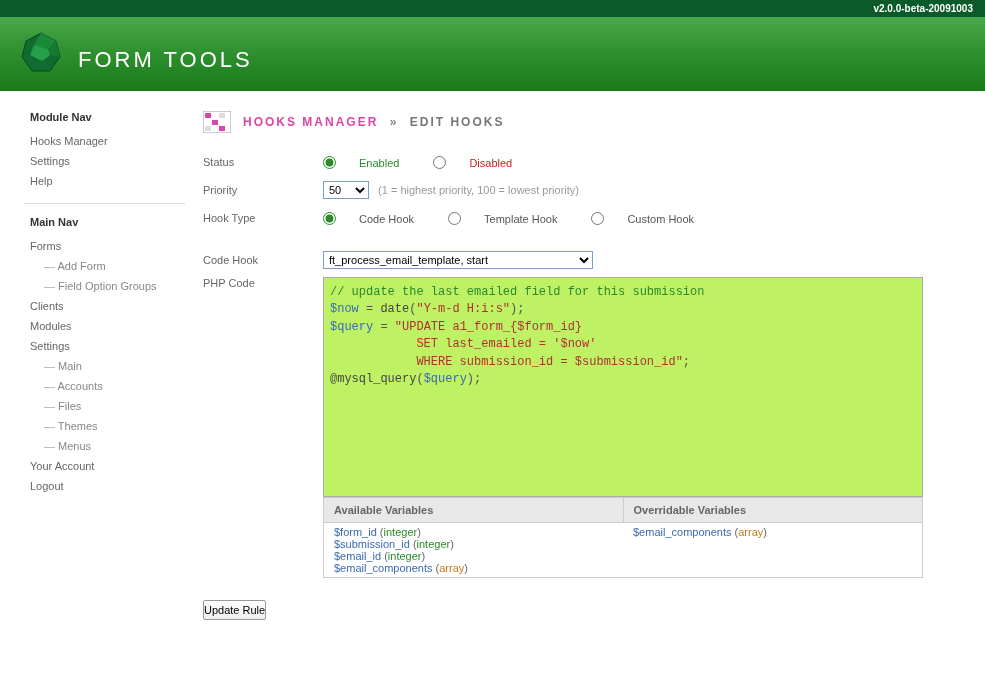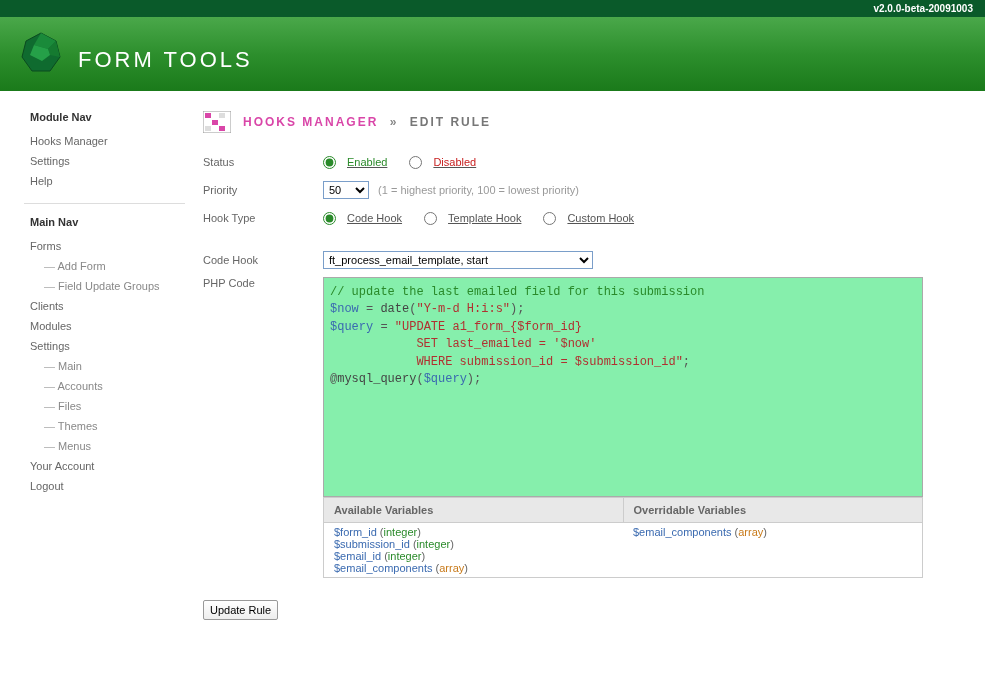--- a/index.html
+++ b/index.html
@@ -18,43 +18,43 @@
 .main { flex: 1; padding: 20px 28px 20px 18px; }
 .page-title-row { display: flex; align-items: center; margin-bottom: 18px; }
 .page-icon { width: 28px; height: 22px; margin-right: 12px; }
 .breadcrumb { font-size: 12px; letter-spacing: 2px; color: #999; font-weight: bold; }
 .breadcrumb .bc-link { color: #d946a8; cursor: pointer; }
 .breadcrumb .bc-sep { color: #888; margin: 0 6px; }
 .breadcrumb .bc-current { color: #777; }
 .form-row { display: flex; align-items: center; margin-bottom: 6px; min-height: 22px; }
 .form-label { width: 120px; color: #666; font-size: 11px; }
 .form-control { flex: 1; }
-.radio-group { display: flex; align-items: flex-start; gap: 8px; text-decoration: underline; }
+.radio-group { display: flex; align-items: flex-end; gap: 20px; }
 .radio-group label { margin-right: 14px; font-size: 11px; cursor: pointer; }
 .status-enabled { color: #2a8a2a; }
 .status-disabled { color: #c82020; }
 input[type="text"] { border: 1px solid #aaa; padding: 2px 4px; font-size: 11px; font-family: inherit; }
 .rule-name-input { width: 598px; }
 select { border: 1px solid #7a9ec9; font-size: 11px; background: #fff; padding: 1px; }
 .priority-select { width: 46px; }
 .hook-select { width: 270px; }
 .priority-hint { color: #999; font-size: 11px; margin-left: 6px; }
 .section-gap { height: 14px; }
-.code-display { width: 600px; height: 220px; border: 1px solid #aaa; font-family: "Courier New", monospace; font-size: 12px; padding: 6px; white-space: pre; overflow: auto; line-height: 1.45; background: #86efac; }
+.code-display { width: 600px; height: 220px; border: 1px solid #aaa; font-family: "Courier New", monospace; font-size: 12px; padding: 6px; white-space: pre; overflow: auto; line-height: 1.45; background: #bef264; }
 .c-comment { color: #2a8a2a; }
 .c-var { color: #3a6ab0; }
 .c-str { color: #b03030; }
 .c-func { color: #444; }
 .vars-table { width: 600px; border: 1px solid #ccc; border-top: none; border-collapse: collapse; }
 .vars-table th { background: #e8e8e8; color: #666; font-size: 11px; text-align: left; padding: 6px 10px; border: 1px solid #ccc; font-weight: bold; width: 50%; }
 .vars-table td { padding: 3px 10px; font-size: 11px; color: #666; vertical-align: top; }
 .var-name { color: #3a6ab0; }
 .var-type { color: #2a8a2a; }
 .var-type-arr { color: #c87a1a; }
-.update-btn { margin-top: 16px; padding: 3px 6px; font-size: 11px; border: 1px solid #999; background: linear-gradient(#fff,#eee); border-radius: 2px; cursor: pointer; font-family: inherit; }
+.update-btn { margin-top: 16px; padding: 3px 0; font-size: 11px; border: 1px solid #999; background: linear-gradient(#fff,#eee); border-radius: 2px; cursor: pointer; font-family: inherit; }
 input[type="radio"] { accent-color: #2a8a2a; margin-right: 3px; vertical-align: middle; }
 </style>
 </head>
 <body>
 
 <div class="version-bar">v2.0.0-beta-20091003</div>
 
 <div class="header">
   <svg class="logo-icon" viewBox="0 0 42 42">
     <polygon points="21,2 36,10 40,26 30,40 12,40 2,26 6,10" fill="#0f6b2f" stroke="#0a4a1f" stroke-width="1"></polygon>
@@ -70,21 +70,21 @@
     <div class="nav-heading">Module Nav</div>
     <a class="nav-item">Hooks Manager</a>
     <a class="nav-item">Settings</a>
     <a class="nav-item">Help</a>
 
     <div class="nav-divider"></div>
 
     <div class="nav-heading">Main Nav</div>
     <a class="nav-item">Forms</a>
     <a class="nav-item nav-sub">Add Form</a>
-    <a class="nav-item nav-sub">Field Update Groups</a>
+    <a class="nav-item nav-sub">Field Option Groups</a>
     <a class="nav-item">Clients</a>
     <a class="nav-item">Modules</a>
     <a class="nav-item">Settings</a>
     <a class="nav-item nav-sub">Main</a>
     <a class="nav-item nav-sub">Accounts</a>
     <a class="nav-item nav-sub">Files</a>
     <a class="nav-item nav-sub">Themes</a>
     <a class="nav-item nav-sub">Menus</a>
     <a class="nav-item">Your Account</a>
     <a class="nav-item">Logout</a>
@@ -96,21 +96,21 @@
         <rect x="0" y="0" width="28" height="22" fill="#fff" stroke="#999"></rect>
         <rect x="2" y="2" width="6" height="5" fill="#d946a8"></rect>
         <rect x="16" y="2" width="6" height="5" fill="#ddd"></rect>
         <rect x="9" y="9" width="6" height="5" fill="#d946a8"></rect>
         <rect x="2" y="15" width="6" height="5" fill="#ddd"></rect>
         <rect x="16" y="15" width="6" height="5" fill="#d946a8"></rect>
       </svg>
       <div class="breadcrumb">
         <span class="bc-link">HOOKS MANAGER</span>
         <span class="bc-sep">»</span>
-        <span class="bc-current">EDIT RULE</span>
+        <span class="bc-current">EDIT HOOKS</span>
       </div>
     </div>
 
     <div class="form-row">
       <div class="form-label">Status</div>
       <div class="form-control radio-group">
         <input type="radio" name="status" checked="" style="">
         <label class="status-enabled">Enabled</label>
         <input type="radio" name="status" style="">
         <label class="status-disabled">Disabled</label>

